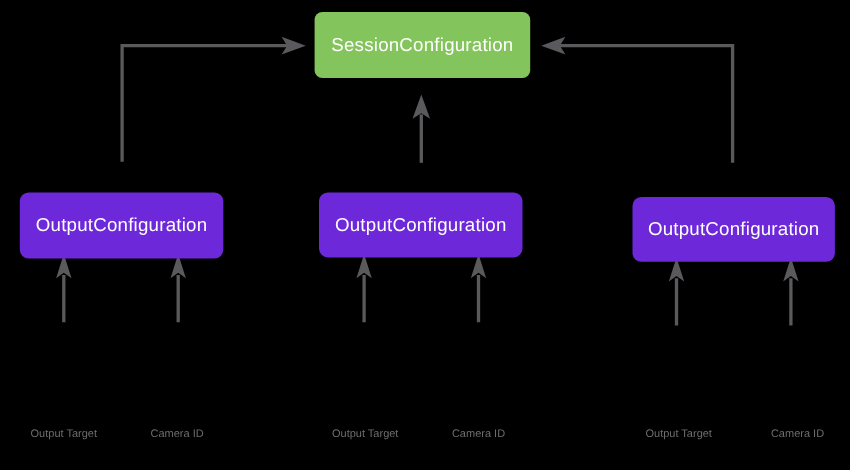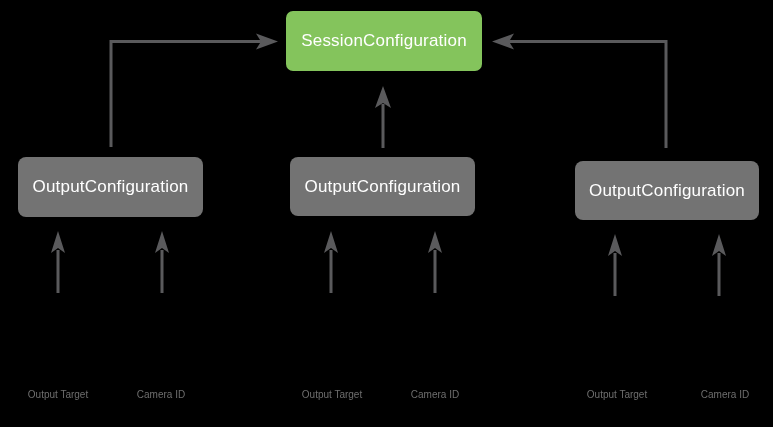--- a/index.html
+++ b/index.html
@@ -44,21 +44,22 @@
   }
   .session-box {
     left: 286px;
     top: 11px;
     width: 196px;
     height: 60px;
     background: #84c45c;
     border-radius: 7px;
   }
   .output-box {
-    background: #737373;
+    background: #6d28d9;
+    margin-top: 18px;
   }
   .output-box-1 { left: 18px;  top: 157px; width: 185px; height: 60px; }
   .output-box-2 { left: 290px; top: 157px; width: 185px; height: 59px; }
   .output-box-3 { left: 575px; top: 161px; width: 184px; height: 59px; }
   .input-label {
     position: absolute;
     top: 389px;
     transform: translateX(-50%);
     color: #6e6e6e;
     font-size: 10px;

